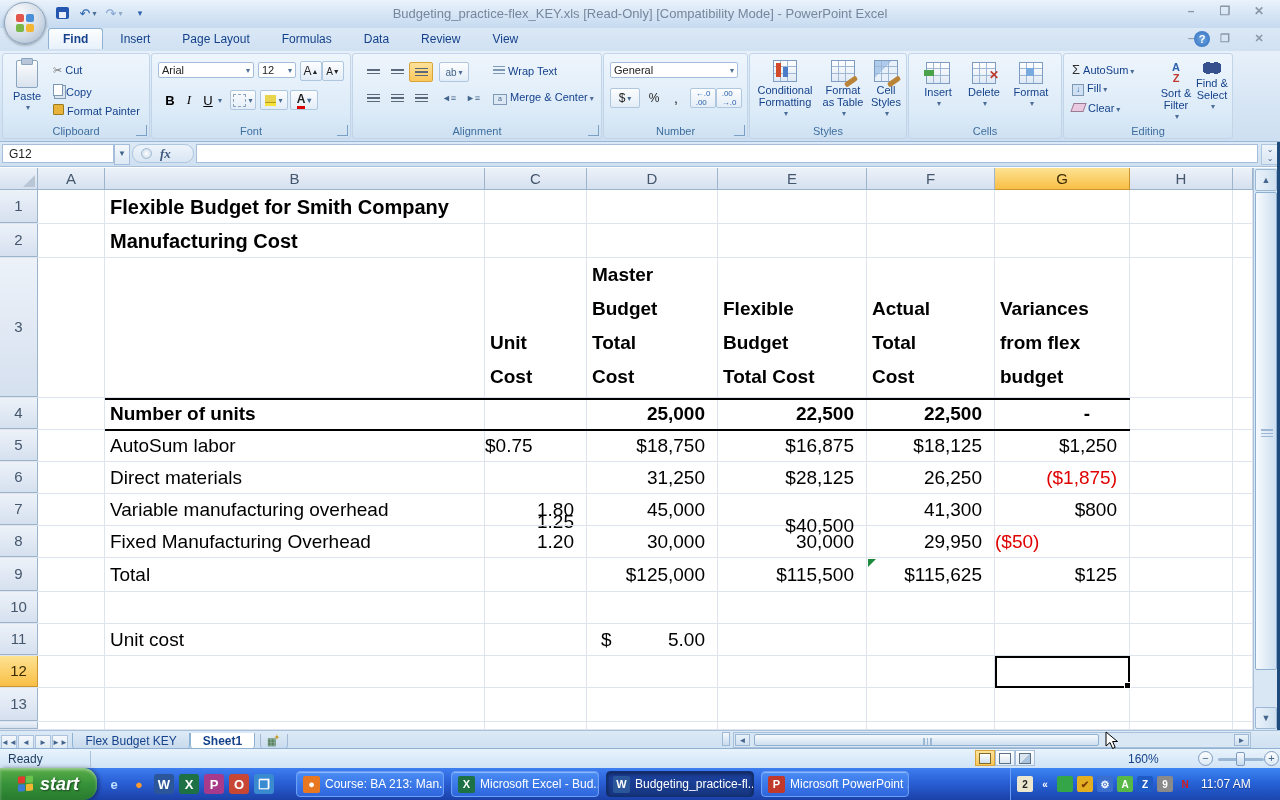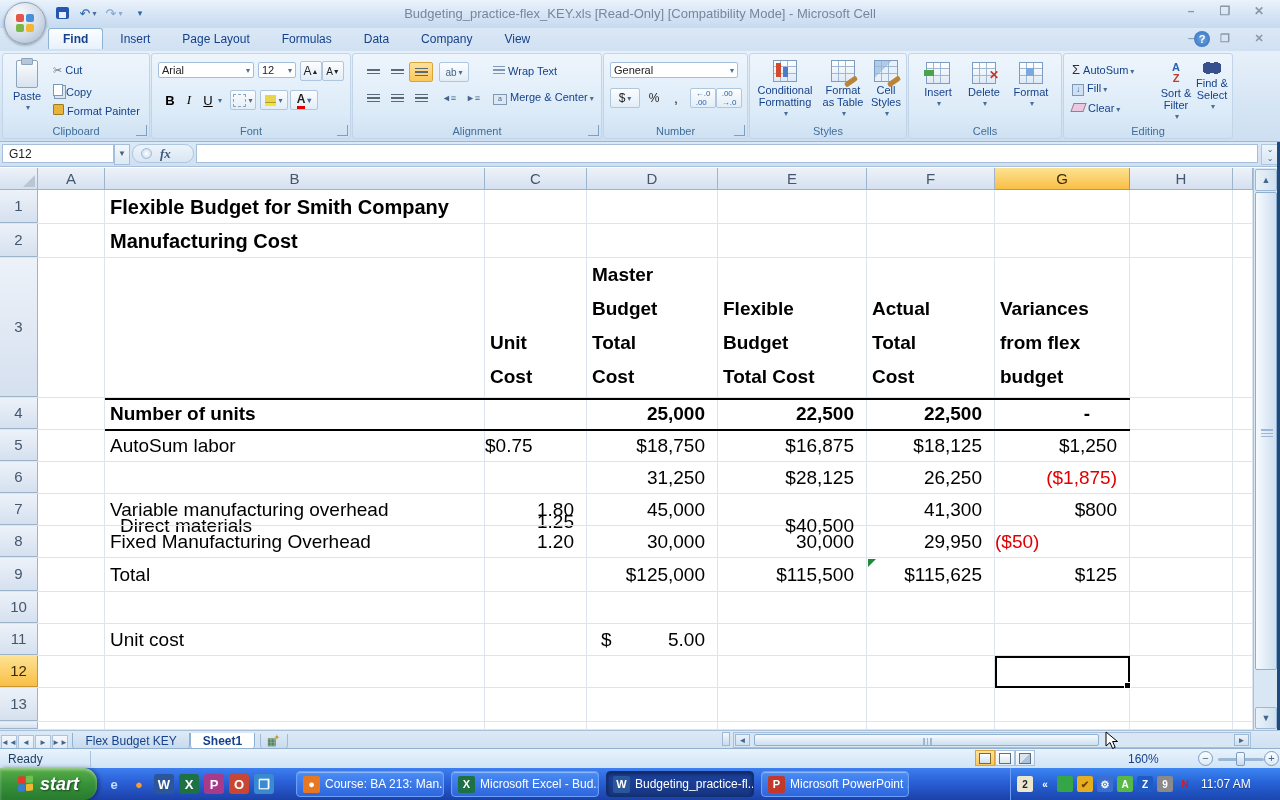--- a/index.html
+++ b/index.html
@@ -120,21 +120,21 @@
 
   <div class="abs" id="titlebar">
     <div class="abs" id="qat">
       <div class="qbtn">
           <span class="qsave"></span>
         </div>
       <div class="qbtn">↶<span class="dd">▾</span></div>
       <div class="qbtn" style="opacity:.5">↷<span class="dd">▾</span></div>
       <div class="qbtn" style="font-size:9px">▾</div>
     </div>
-    <div class="abs" id="titleText">Budgeting_practice-flex_KEY.xls  [Read-Only]  [Compatibility Mode] - Microsoft Cell</div>
+    <div class="abs" id="titleText">Budgeting_practice-flex_KEY.xls  [Read-Only]  [Compatibility Mode] - PowerPoint Excel</div>
     <div class="abs winbtns" style="right:8px">
       <div class="wb">–</div>
       <div class="wb">❐</div>
       <div class="wb">✕</div>
     </div>
   </div>
   <div class="abs" id="officeBtn">
     <span class="offgrid">
       <i style="background:#e2574c"></i>
         <i style="background:#4a90d9"></i>
@@ -143,21 +143,21 @@
     </span>
   </div>
 
   <div class="abs" id="tabrow">
     <div style="margin-left:46px" id="ribbonTabs">
         <div class="rtab active">Find</div>
         <div class="rtab">Insert</div>
         <div class="rtab">Page Layout</div>
         <div class="rtab">Formulas</div>
         <div class="rtab">Data</div>
-        <div class="rtab">Company</div>
+        <div class="rtab">Review</div>
         <div class="rtab">View</div>
       </div>
     <div class="abs" style="right:70px;top:3px" id="helpBtn">?</div>
     <div class="abs winbtns" style="right:8px;top:4px">
       <div class="wb" style="font-size:11px">–</div>
       <div class="wb" style="font-size:11px">❐</div>
       <div class="wb" style="font-size:11px">✕</div>
     </div>
   </div>
 
@@ -445,21 +445,21 @@
           <div class="rowhdr">6</div>
           <div class="bgcell" style="left: 38px; width: 67px;"></div>
           <div class="bgcell" style="left: 105px; width: 380px;"></div>
           <div class="bgcell" style="left: 485px; width: 102px;"></div>
           <div class="bgcell" style="left: 587px; width: 131px;"></div>
           <div class="bgcell" style="left: 718px; width: 149px;"></div>
           <div class="bgcell" style="left: 867px; width: 128px;"></div>
           <div class="bgcell" style="left: 995px; width: 135px;"></div>
           <div class="bgcell" style="left: 1130px; width: 103px;"></div>
           <div class="bgcell" style="left: 1233px; width: 20px;"></div>
-          <div class="ctext" style="left: 120px; margin-top: 48px;">Direct materials</div>
+          <div class="ctext" style="left: 110px;">Direct materials</div>
           <div class="ctext" style="left: 485px; width: 89px; text-align: right; margin-top: 44px;">1.25</div>
           <div class="ctext" style="left: 587px; width: 118px; text-align: right;">31,250</div>
           <div class="ctext" style="left: 718px; width: 136px; text-align: right;">$28,125</div>
           <div class="ctext" style="left: 867px; width: 115px; text-align: right;">26,250</div>
           <div class="ctext red" style="left: 995px; width: 122px; text-align: right;">($1,875)</div>
         </div>
         <div class="grow growline" style="top: 326px; height: 32px; line-height: 32px;">
           <div class="rowhdr">7</div>
           <div class="bgcell" style="left: 38px; width: 67px;"></div>
           <div class="bgcell" style="left: 105px; width: 380px;"></div>

